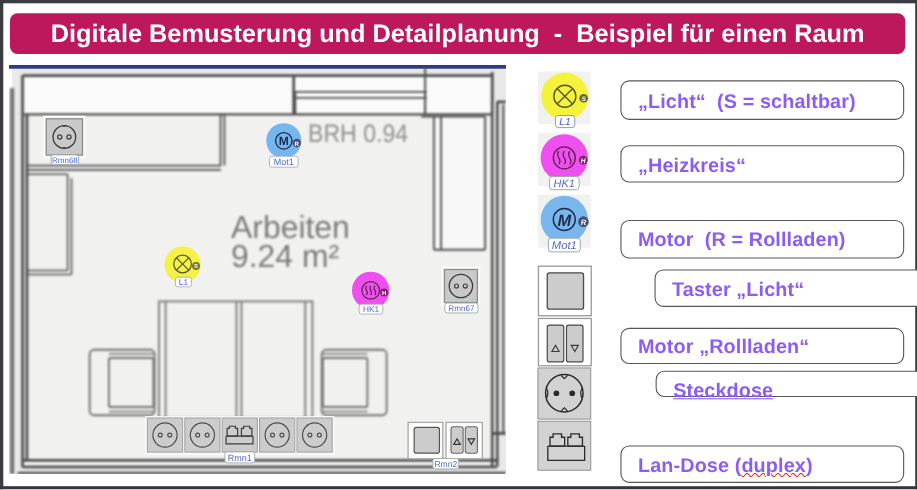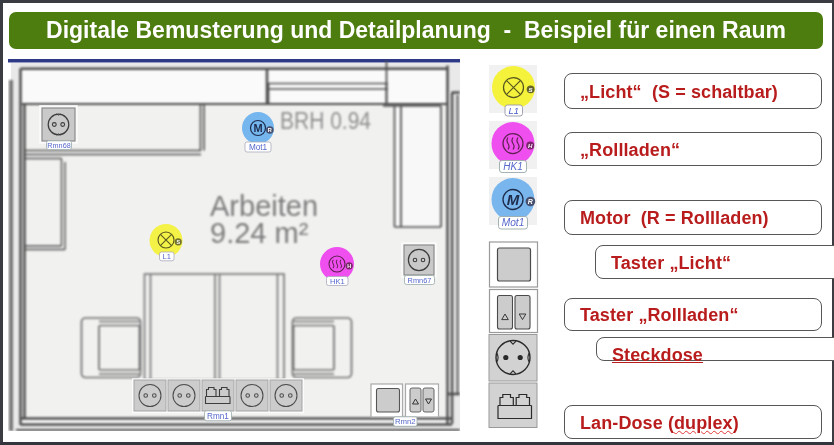--- a/index.html
+++ b/index.html
@@ -11,21 +11,21 @@
 <body>
 
 <div class="abs" style="left:0;top:0;width:834px;height:2.5px;background:#3b3b42;"></div>
 
 <div class="abs" style="left:0;top:0;width:2.5px;height:445px;background:#3b3b42;"></div>
 
 <div class="abs" style="left:831.5px;top:0;width:2.5px;height:445px;background:#3b3b42;"></div>
 
 <div class="abs" style="left:0;top:441.5px;width:834px;height:3.5px;background:#35353d;"></div>
 
-<div class="abs" style="left:9px;top:12px;width:814px;height:37px;border-radius:7px;background:#4d7c0f;
+<div class="abs" style="left:9px;top:12px;width:814px;height:37px;border-radius:7px;background:#be185d;
      color:#ffffff;font-weight:bold;font-size:23px;text-align:center;line-height:37px;">Digitale Bemusterung und Detailplanung&nbsp; -&nbsp; Beispiel für einen Raum</div>
 
 <div class="abs" style="left:8px;top:59px;width:452px;height:372px;">
 <svg width="452" height="372" viewBox="8 59 452 372">
   <defs>
     <filter id="soft" x="-5%" y="-5%" width="110%" height="110%">
           <feGaussianBlur stdDeviation="1.0"></feGaussianBlur>
         </filter>
     <filter id="soft2" x="-5%" y="-5%" width="110%" height="110%">
           <feGaussianBlur stdDeviation="0.45"></feGaussianBlur>
@@ -262,28 +262,28 @@
       <path d="M500,405.5 V397.5 H502.8 V394.5 H510.5 V397.5 H513.3 V405.5 Z"></path>
       <path d="M516.2,405.5 V397.5 H519 V394.5 H526.7 V397.5 H529.5 V405.5 Z"></path>
       <path d="M498,405.5 H531.5 M498,405.5 V418.5 H531.5 V405.5"></path>
     </g>
   </g>
 </svg>
 </div>
 
 <div class="abs lbox" style="left:564px;top:73px;width:258px;height:36px;line-height:36px;">„Licht“&nbsp;&nbsp;(S = schaltbar)</div>
 
-<div class="abs lbox" style="left:564px;top:131.5px;width:258px;height:34px;line-height:34px;">„Rollladen“</div>
+<div class="abs lbox" style="left:564px;top:131.5px;width:258px;height:34px;line-height:34px;">„Heizkreis“</div>
 
 <div class="abs lbox" style="left:564px;top:200px;width:258px;height:34.5px;line-height:34.5px;">Motor&nbsp;&nbsp;(R = Rollladen)</div>
 
 <div class="abs lbox" style="left:564px;top:245px;width:258px;height:34px;line-height:34px;margin-left:31px;">Taster „Licht“</div>
 
-<div class="abs lbox" style="left:564px;top:298px;width:258px;height:33px;line-height:33px;">Taster „Rollladen“</div>
+<div class="abs lbox" style="left:564px;top:298px;width:258px;height:33px;line-height:33px;">Motor „Rollladen“</div>
 
 <div class="abs lbox" style="left:596px;top:337px;width:258px;height:24px;line-height:34.5px;text-decoration:underline;">Steckdose</div>
 
 <div class="abs lbox" style="left:564px;top:388.5px;width:258px;height:34px;line-height:34px;margin-top:16px;">Lan-Dose (<span style="text-decoration:underline;text-decoration-style:wavy;text-decoration-color:#e23535;text-decoration-thickness:1px;text-underline-offset:1px;">duplex</span>)</div>
 
 <style>
- .lbox{border:1.1px solid #575757;border-radius:8px;background:#fff;color:#b91c1c;
+ .lbox{border:1.1px solid #575757;border-radius:8px;background:#fff;color:#8b5cf6;
        font-weight:bold;font-size:18px;letter-spacing:0.1px;padding-left:15px;box-sizing:border-box;}
 </style>
 
 </body></html>

